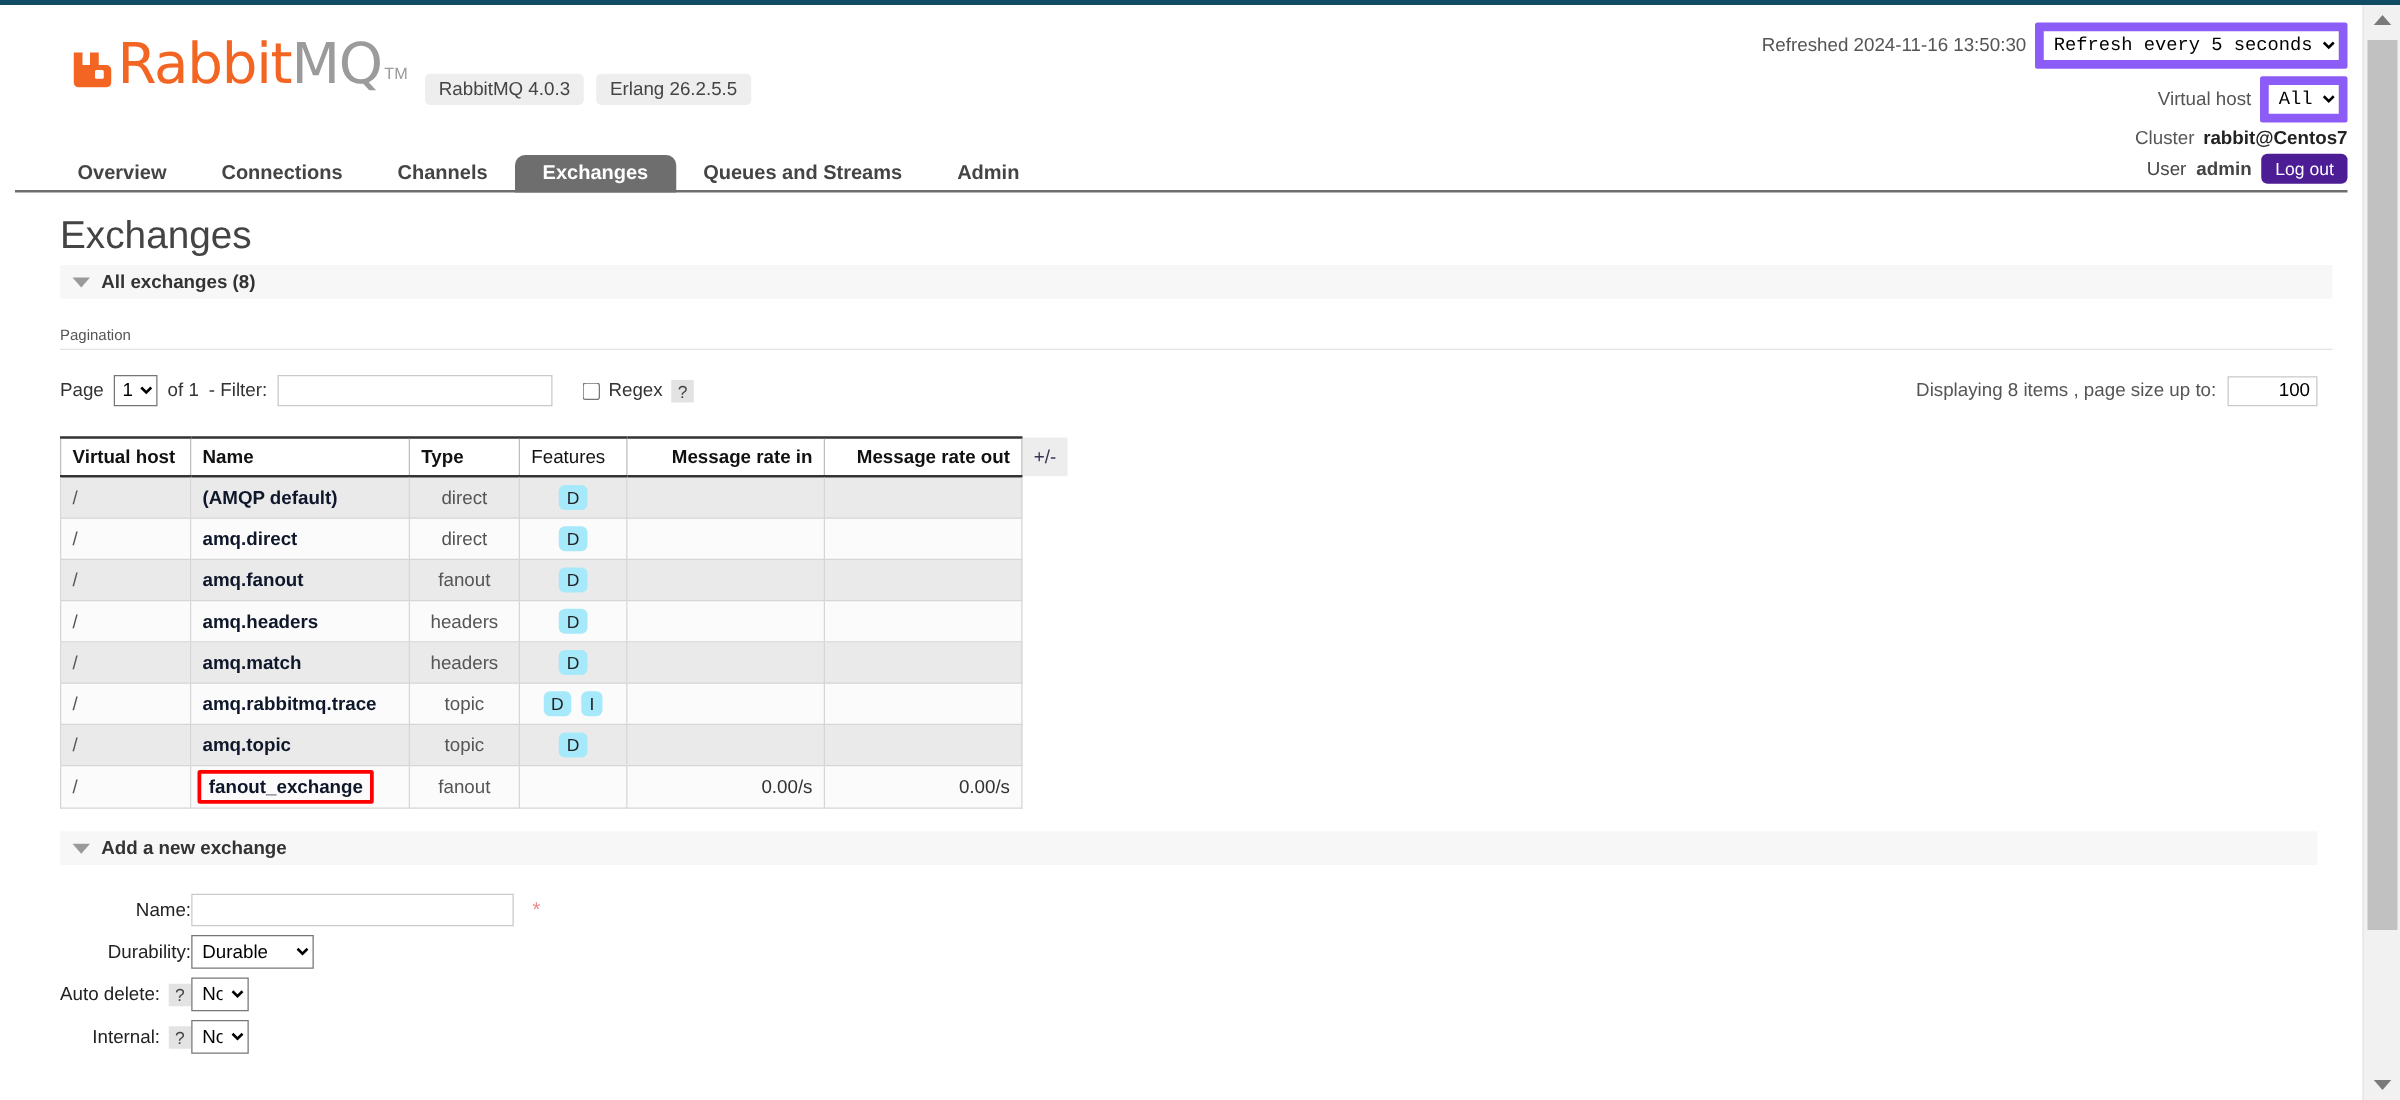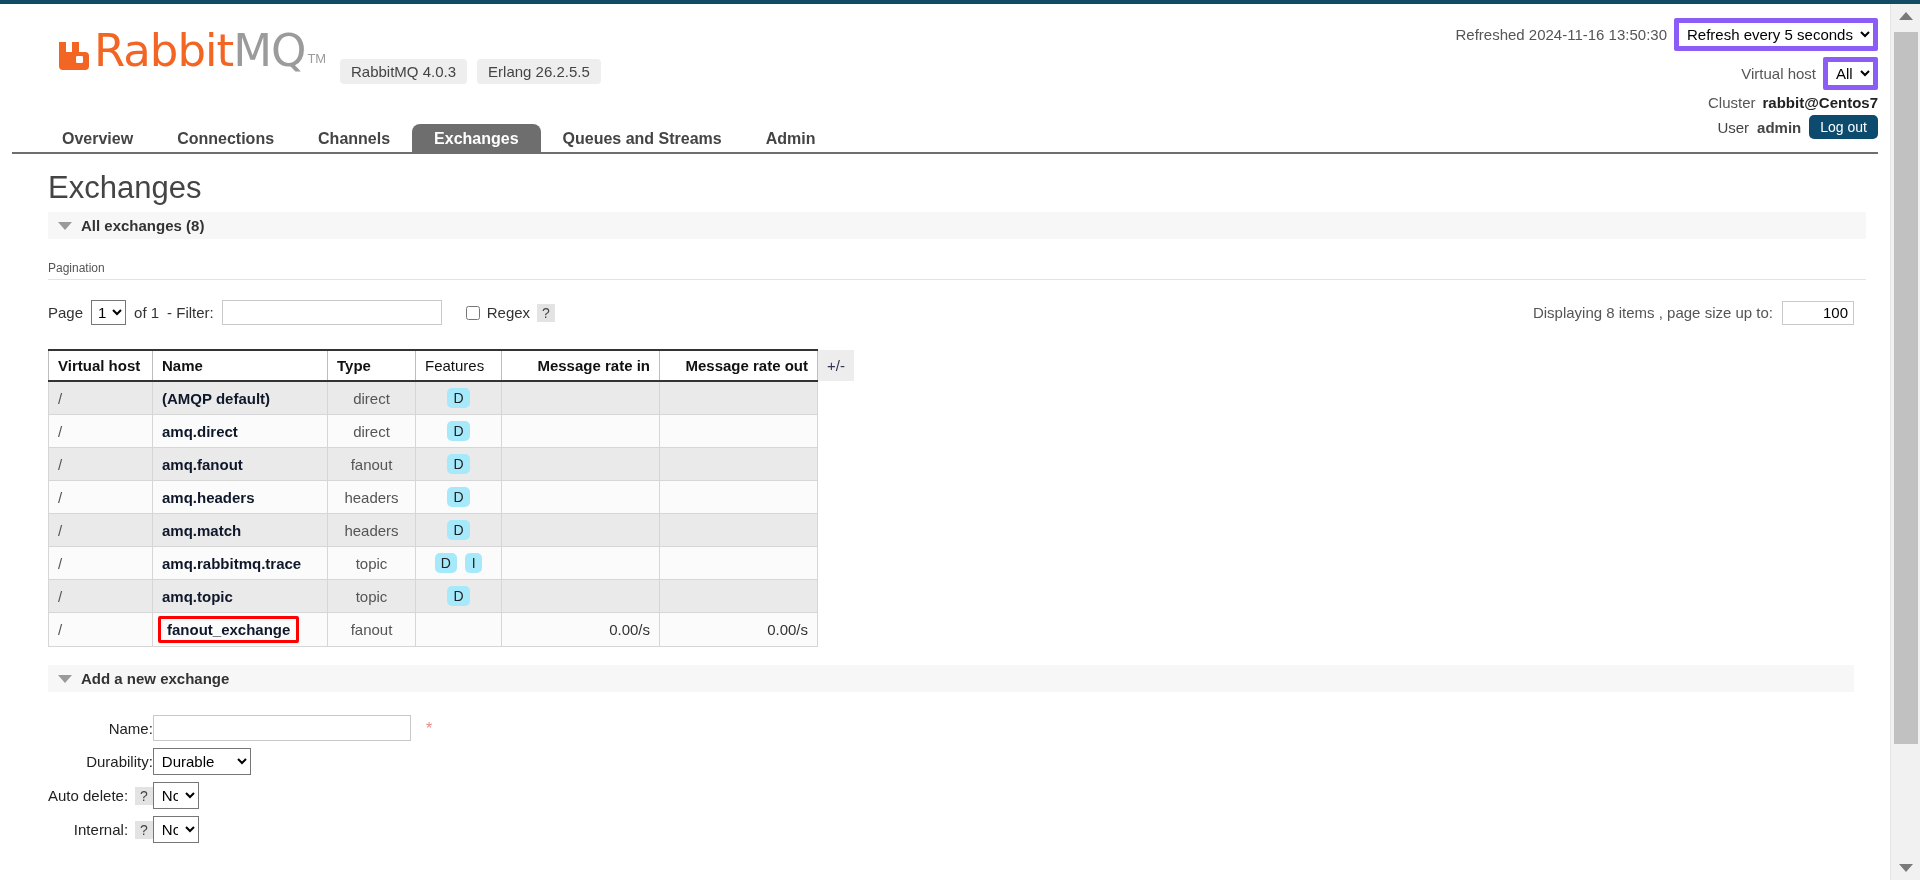--- a/index.html
+++ b/index.html
@@ -84,36 +84,36 @@
     display: flex;
     align-items: center;
     justify-content: flex-end;
     gap: 7px;
     margin-bottom: 6px;
     white-space: nowrap;
   }
   .hr-line.tight { margin-bottom: 4px; }
   .hr-label { color: #555555; }
   select.ui-select {
-    font-family: Liberation Sans, sans-serif;
+    font-family: Liberation Mono, monospace;
     font-size: 15px;
     padding: 2px 4px;
-    border: 5px solid #8b5cf6;
+    border: 7px solid #8b5cf6;
     background: #ffffff;
     color: #000000;
     border-radius: 2px;
   }
   .cluster-line { font-size: 15px; color: #555555; }
   .cluster-line b { color: #222222; }
   .user-line {
     display: flex; align-items: center;
     justify-content: flex-end; gap: 8px;
   }
   .logout-btn {
-    background: #0c4a6e;
+    background: #4c1d95;
     color: #ffffff;
     border: none;
     border-radius: 5px;
     padding: 4px 11px;
     font-size: 14px;
     font-family: "Liberation Sans", sans-serif;
     cursor: pointer;
   }
 
   

